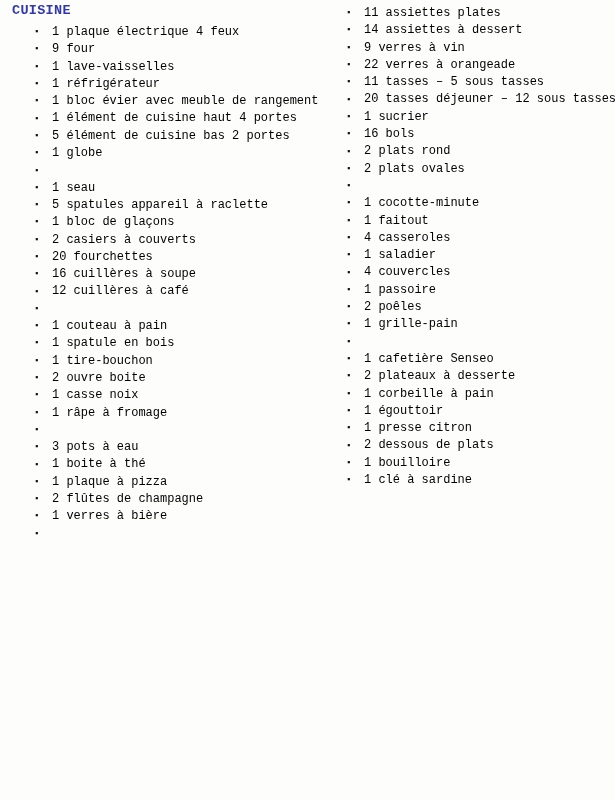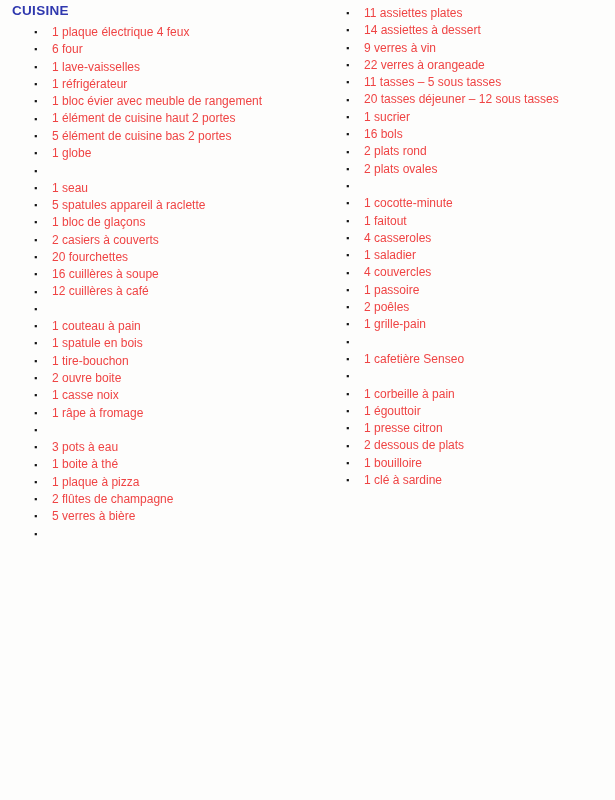--- a/index.html
+++ b/index.html
@@ -6,21 +6,21 @@
     margin: 0;
     padding: 0;
     background: #ffffff;
   }
   .page {
     position: relative;
     width: 615px;
     height: 800px;
     background: #fdfdfc;
     overflow: hidden;
-    font-family: Liberation Sans, sans-serif;
+    font-family: Liberation Mono, monospace;
     color: #1c1c1c;
   }
   .doc-title {
     position: absolute;
     left: 12px;
     top: 3px;
     font-size: 13.5px;
     font-weight: bold;
     letter-spacing: 0.3px;
     color: #2F38AE;
@@ -43,53 +43,53 @@
   .bullet {
     flex: 0 0 18px;
     width: 18px;
     font-size: 9px;
     line-height: 1;
     color: #111111;
   }
   .item-text {
     font-size: 12px;
     line-height: 17.3px;
-    color: #ef4444;
+    color: #000000;
   }
 </style>
 </head>
 <body>
 
 <div class="page" style="background: rgb(253, 253, 252);">
   <div class="doc-title" style="color: rgb(47, 56, 174);">CUISINE</div>
 
   <ul class="col col-left">
       <li class="item">
         <span class="bullet">▪</span>
         <span class="item-text">1 plaque électrique 4 feux</span>
       </li>
       <li class="item">
         <span class="bullet">▪</span>
-        <span class="item-text">6 four</span>
+        <span class="item-text">9 four</span>
       </li>
       <li class="item">
         <span class="bullet">▪</span>
         <span class="item-text">1 lave-vaisselles</span>
       </li>
       <li class="item">
         <span class="bullet">▪</span>
         <span class="item-text">1 réfrigérateur</span>
       </li>
       <li class="item">
         <span class="bullet">▪</span>
         <span class="item-text">1 bloc évier avec meuble de rangement</span>
       </li>
       <li class="item">
         <span class="bullet">▪</span>
-        <span class="item-text">1 élément de cuisine haut 2 portes</span>
+        <span class="item-text">1 élément de cuisine haut 4 portes</span>
       </li>
       <li class="item">
         <span class="bullet">▪</span>
         <span class="item-text">5 élément de cuisine bas 2 portes</span>
       </li>
       <li class="item">
         <span class="bullet">▪</span>
         <span class="item-text">1 globe</span>
       </li>
       <li class="item">
@@ -164,21 +164,21 @@
       <li class="item">
         <span class="bullet">▪</span>
         <span class="item-text">1 plaque à pizza</span>
       </li>
       <li class="item">
         <span class="bullet">▪</span>
         <span class="item-text">2 flûtes de champagne</span>
       </li>
       <li class="item">
         <span class="bullet">▪</span>
-        <span class="item-text">5 verres à bière</span>
+        <span class="item-text">1 verres à bière</span>
       </li>
       <li class="item">
         <span class="bullet">▪</span>
       </li>
     </ul>
 
   <ul class="col col-right">
       <li class="item">
         <span class="bullet">▪</span>
         <span class="item-text">11 assiettes plates</span>
@@ -256,20 +256,21 @@
       </li>
       <li class="item">
         <span class="bullet">▪</span>
       </li>
       <li class="item">
         <span class="bullet">▪</span>
         <span class="item-text">1 cafetière Senseo</span>
       </li>
       <li class="item">
         <span class="bullet">▪</span>
+        <span class="item-text">2 plateaux à desserte</span>
       </li>
       <li class="item">
         <span class="bullet">▪</span>
         <span class="item-text">1 corbeille à pain</span>
       </li>
       <li class="item">
         <span class="bullet">▪</span>
         <span class="item-text">1 égouttoir</span>
       </li>
       <li class="item">

